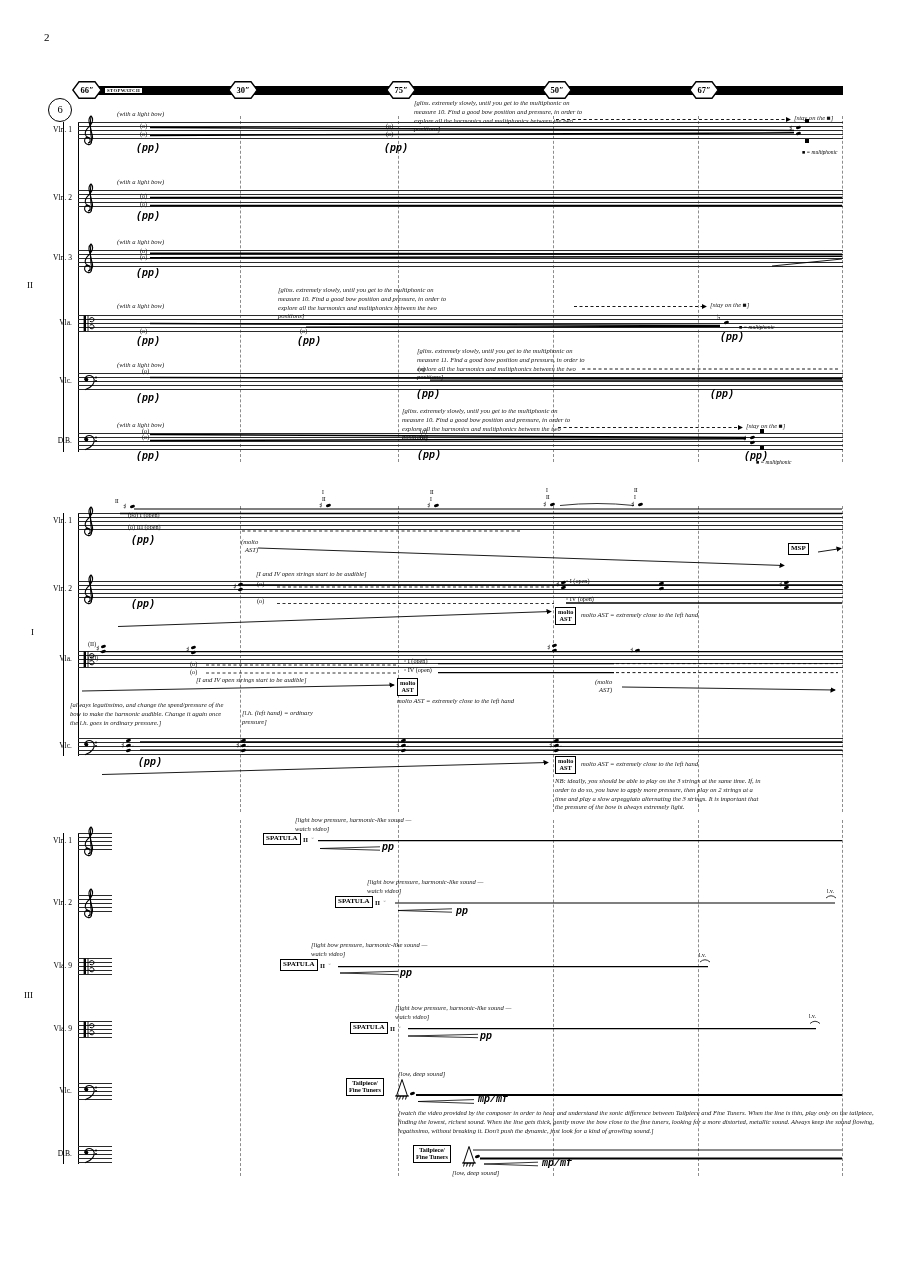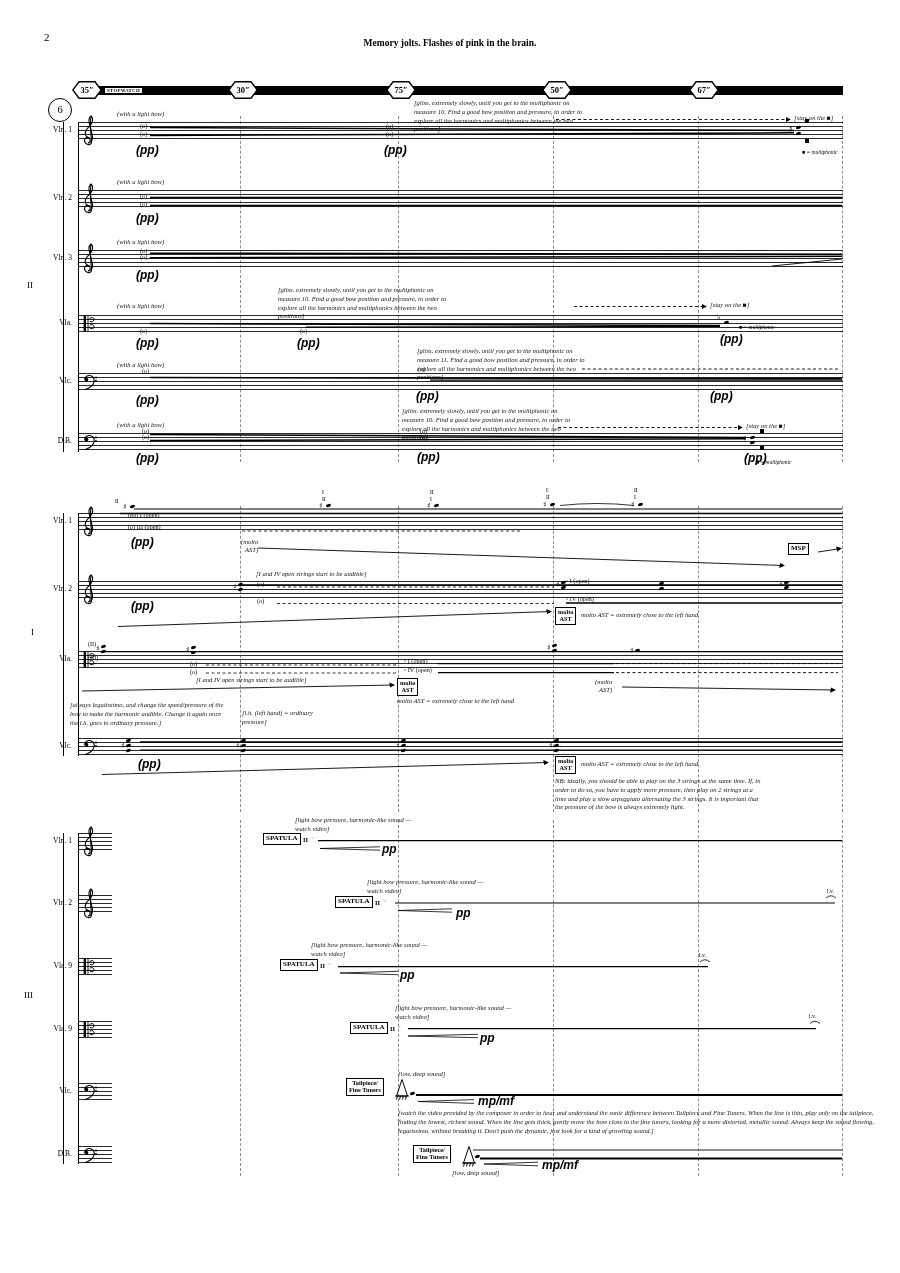--- a/index.html
+++ b/index.html
@@ -4,21 +4,21 @@
 <style>
   html,body{margin:0;padding:0;background:#fff;}
   #score{position:relative;width:900px;height:1273px;background:#fff;color:#000;
          font-family:"Liberation Serif","DejaVu Serif",serif;overflow:hidden;}
   .a{position:absolute;}
   .staff{height:17px;background:repeating-linear-gradient(to bottom,#2a2a2a 0,#2a2a2a 1px,transparent 1px,transparent 4px);}
   .ann{font-style:italic;font-size:6.6px;line-height:1.34;color:#151515;}
   .ann1{white-space:nowrap;}
   .lbl{font-size:7.6px;color:#000;white-space:nowrap;}
   .glbl{font-size:9px;color:#000;}
-  .dyn{font-family:Liberation Sans, sans-serif;font-weight:bold;font-style:italic;font-size:12px;white-space:nowrap;}
+  .dyn{font-family:Liberation Mono, monospace;font-weight:bold;font-style:italic;font-size:10px;white-space:nowrap;}
   .bx{border:1px solid #000;background:#fff;font-weight:bold;font-size:7px;line-height:1.1;
       padding:1px 2px;text-align:center;white-space:nowrap;}
   .bx2{font-size:6.3px;}
   .vd{width:0;border-left:1px dashed #8d8d8d;}
   .vs{width:0;border-left:1.6px solid #000;}
   .vb{width:0;border-left:1.2px solid #000;}
   .harm{font-size:6.2px;font-style:normal;color:#111;white-space:nowrap;}
   .sq{display:inline-block;width:3.6px;height:3.6px;background:#000;}
   .sh{font-family:"DejaVu Sans",sans-serif;font-size:7.5px;line-height:1;}
   .fl{font-family:"DejaVu Sans",sans-serif;font-size:8px;line-height:1;}
@@ -63,30 +63,29 @@
         <line x1="9.5" y1="18" x2="8.5" y2="21.5"></line>
           <line x1="12.5" y1="18" x2="11.5" y2="21.5"></line>
       </g>
       <marker id="arr" viewBox="0 0 6 6" refX="5" refY="3" markerWidth="6" markerHeight="6" orient="auto">
         <path d="M0 0 L6 3 L0 6 Z" fill="#000"></path>
       </marker>
     </defs>
   </svg>
 
   <div class="a lbl" style="left:44px;top:31px;font-size:11px">2</div>
-  <div class="a" style="left:0;top:38px;width:900px;text-align:center;font-weight:bold;font-size:9.5px">Memory jolts. Flashes of pink in the brain.</div>
 
   <div class="a" style="left:87px;top:86px;width:756px;height:9px;background:#000"></div>
   <div class="a bx" style="left:104px;top:87px;font-size:4.8px;padding:0 2px;letter-spacing:.3px">STOPWATCH</div>
 
   <div class="a hex" style="left:72px;top:81px">
     <svg width="30" height="18">
         <polygon points="7,0.8 23,0.8 29.2,9 23,17.2 7,17.2 0.8,9" fill="#fff" stroke="#000" stroke-width="1.4"></polygon>
       </svg>
-    <span class="hext">35″</span>
+    <span class="hext">66″</span>
   </div>
   <div class="a hex" style="left:228px;top:81px">
     <svg width="30" height="18">
         <polygon points="7,0.8 23,0.8 29.2,9 23,17.2 7,17.2 0.8,9" fill="#fff" stroke="#000" stroke-width="1.4"></polygon>
       </svg>
     <span class="hext">30″</span>
   </div>
   <div class="a hex" style="left:386px;top:81px">
     <svg width="30" height="18">
         <polygon points="7,0.8 23,0.8 29.2,9 23,17.2 7,17.2 0.8,9" fill="#fff" stroke="#000" stroke-width="1.4"></polygon>

